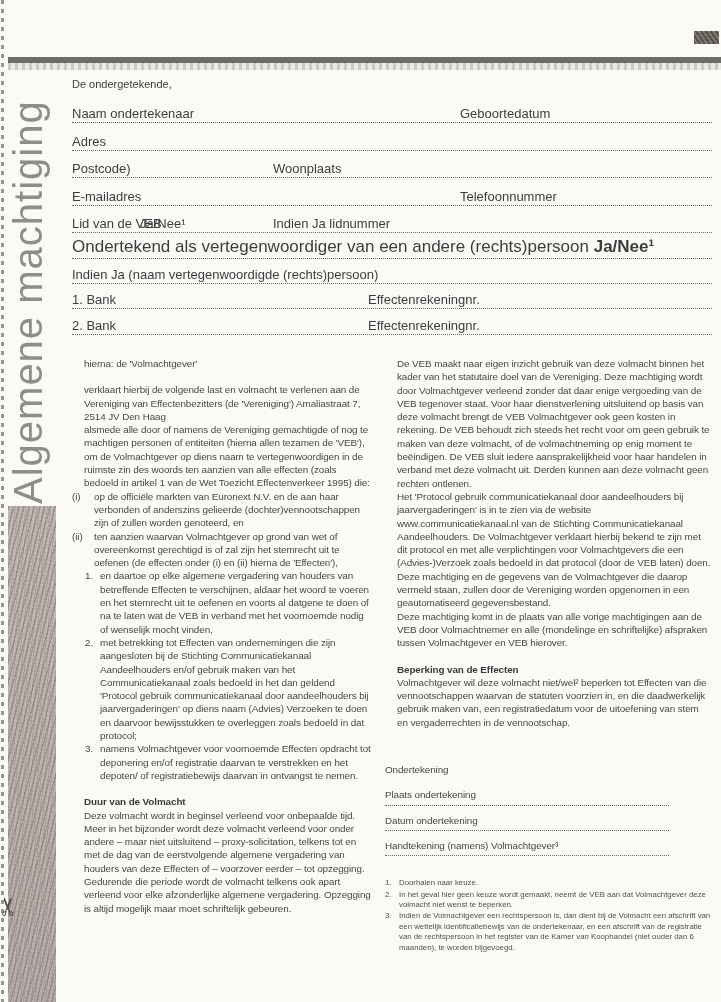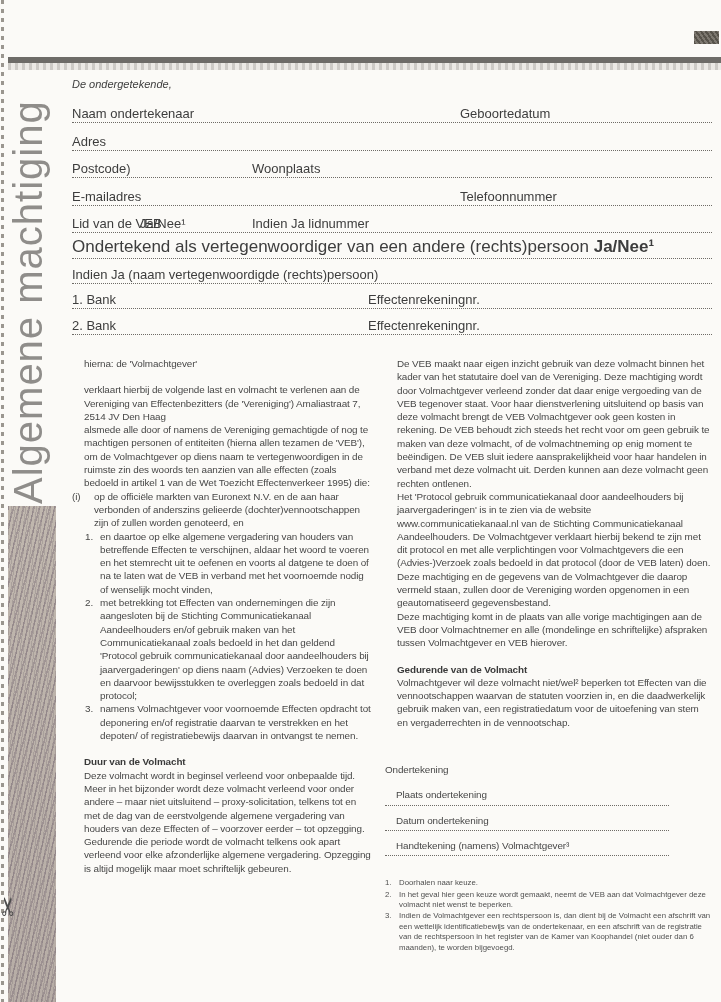--- a/index.html
+++ b/index.html
@@ -26,45 +26,45 @@
   .texture-strip{position:absolute;left:8px;top:506px;width:48px;height:496px;
     background:
       repeating-linear-gradient(105deg,rgba(122,108,118,.45) 0 1.5px,transparent 1.5px 5px),
       repeating-linear-gradient(98deg,rgba(95,85,95,.22) 0 1px,transparent 1px 3.5px),
       linear-gradient(#c0b7ae,#b7ada6);}
 
   .scissors{position:absolute;left:-2px;top:892px;font-size:25px;color:#4c4c4c;
     transform:rotate(-90deg);font-family:"DejaVu Sans",sans-serif;}
 
   
-  .intro{position:absolute;left:72px;top:78px;font-size:11px;color:#3d3d3d;font-style:italic;}
+  .intro{position:absolute;left:72px;top:78px;font-size:11px;color:#3d3d3d;}
   .frow{position:absolute;left:72px;width:640px;height:19px;border-bottom:1.5px dotted #6e6b66;}
   .frow .lbl{position:absolute;bottom:1px;font-size:13px;color:#3d3d3d;white-space:nowrap;}
-  .px0{left:0}.px68{left:68px}.px190{left:180px}.px296{left:296px}.px388{left:388px}
+  .px0{left:0}.px68{left:68px}.px190{left:201px}.px296{left:296px}.px388{left:388px}
   .frow .inline-wrap{position:absolute;left:0;bottom:1px;font-size:17px;color:#3d3d3d;white-space:nowrap;}
   .inline-wrap b{font-weight:bold;}
 
   
   .columns{position:absolute;left:72px;top:357px;width:640px;display:flex;gap:13px;
     font-size:9.9px;line-height:13.3px;color:#474747;letter-spacing:-0.1px;}
   .col-left{width:300px;}
   .col-right{width:327px;}
   .columns p{margin:0;padding-left:12px;}
   .gap{height:13px;}
   .bh{font-weight:bold;color:#3a3a3a;}
   .hang{position:relative;padding-left:22px;}
   .hang .mk{position:absolute;left:0;top:0;}
   .sub{position:relative;padding-left:28px;}
   .sub .mk{position:absolute;left:13px;top:0;}
 
   
   .sig{margin-top:34px;}
   .sig-heading{margin-bottom:12px;}
   .sig-field{margin-bottom:8px;}
-  .sig-field .sl{display:block;margin-left:11px;}
+  .sig-field .sl{display:block;}
   .sig-dots{width:284px;height:2px;border-bottom:1.5px dotted #6e6b66;margin-top:1px;}
 
   
   .footnotes{margin-top:22px;font-size:7.8px;line-height:10.4px;color:#4f4f4f;letter-spacing:0;}
   .fn{position:relative;padding-left:14px;margin-bottom:1px;}
   .fn .num{position:absolute;left:0;top:0;}
 </style>
 </head>
 <body>
 
@@ -120,20 +120,24 @@
 
     <div class="col-left">
       <p>hierna: de 'Volmachtgever'</p>
       <div class="gap"></div>
       <p>verklaart hierbij de volgende last en volmacht te verlenen aan de Vereniging van Effectenbezitters (de 'Vereniging') Amaliastraat 7, 2514 JV Den Haag</p>
       <p>alsmede alle door of namens de Vereniging gemachtigde of nog te machtigen personen of entiteiten (hierna allen tezamen de 'VEB'), om de Volmachtgever op diens naam te vertegenwoordigen in de ruimste zin des woords ten aanzien van alle effecten (zoals bedoeld in artikel 1 van de Wet Toezicht Effectenverkeer 1995) die:</p>
       <div class="hang">
         <span class="mk">(i)</span>
         <span>op de officiële markten van Euronext N.V. en de aan haar verbonden of anderszins gelieerde (dochter)vennootschappen zijn of zullen worden genoteerd, en</span>
       </div>
+      <div class="hang">
+        <span class="mk">(ii)</span>
+        <span>ten aanzien waarvan Volmachtgever op grond van wet of overeenkomst gerechtigd is of zal zijn het stemrecht uit te oefenen (de effecten onder (i) en (ii) hierna de 'Effecten'),</span>
+      </div>
       <div class="sub">
         <span class="mk">1.</span>
         <span>en daartoe op elke algemene vergadering van houders van betreffende Effecten te verschijnen, aldaar het woord te voeren en het stemrecht uit te oefenen en voorts al datgene te doen of na te laten wat de VEB in verband met het voornoemde nodig of wenselijk mocht vinden,</span>
       </div>
       <div class="sub">
         <span class="mk">2.</span>
         <span>met betrekking tot Effecten van ondernemingen die zijn aangesloten bij de Stichting Communicatiekanaal Aandeelhouders en/of gebruik maken van het Communicatiekanaal zoals bedoeld in het dan geldend 'Protocol gebruik communicatiekanaal door aandeelhouders bij jaarvergaderingen' op diens naam (Advies) Verzoeken te doen en daarvoor bewijsstukken te overleggen zoals bedoeld in dat protocol;</span>
       </div>
       <div class="sub">
         <span class="mk">3.</span>
@@ -142,21 +146,21 @@
       <div class="gap"></div>
       <p class="bh">Duur van de Volmacht</p>
       <p>Deze volmacht wordt in beginsel verleend voor onbepaalde tijd. Meer in het bijzonder wordt deze volmacht verleend voor onder andere – maar niet uitsluitend – proxy-solicitation, telkens tot en met de dag van de eerstvolgende algemene vergadering van houders van deze Effecten of – voorzover eerder – tot opzegging. Gedurende die periode wordt de volmacht telkens ook apart verleend voor elke afzonderlijke algemene vergadering. Opzegging is altijd mogelijk maar moet schriftelijk gebeuren.</p>
     </div>
 
     <div class="col-right">
       <p>De VEB maakt naar eigen inzicht gebruik van deze volmacht binnen het kader van het statutaire doel van de Vereniging. Deze machtiging wordt door Volmachtgever verleend zonder dat daar enige vergoeding van de VEB tegenover staat. Voor haar dienstverlening uitsluitend op basis van deze volmacht brengt de VEB Volmachtgever ook geen kosten in rekening. De VEB behoudt zich steeds het recht voor om geen gebruik te maken van deze volmacht, of de volmachtneming op enig moment te beëindigen. De VEB sluit iedere aansprakelijkheid voor haar handelen in verband met deze volmacht uit. Derden kunnen aan deze volmacht geen rechten ontlenen.</p>
       <p>Het 'Protocol gebruik communicatiekanaal door aandeelhouders bij jaarvergaderingen' is in te zien via de website www.communicatiekanaal.nl van de Stichting Communicatiekanaal Aandeelhouders. De Volmachtgever verklaart hierbij bekend te zijn met dit protocol en met alle verplichtingen voor Volmachtgevers die een (Advies-)Verzoek zoals bedoeld in dat protocol (door de VEB laten) doen. Deze machtiging en de gegevens van de Volmachtgever die daarop vermeld staan, zullen door de Vereniging worden opgenomen in een geautomatiseerd gegevensbestand.</p>
       <p>Deze machtiging komt in de plaats van alle vorige machtigingen aan de VEB door Volmachtnemer en alle (mondelinge en schriftelijke) afspraken tussen Volmachtgever en VEB hierover.</p>
       <div class="gap"></div>
-      <p class="bh">Gedurende van de Volmacht</p>
+      <p class="bh">Beperking van de Effecten</p>
       <p>Volmachtgever wil deze volmacht niet/wel² beperken tot Effecten van die vennootschappen waarvan de statuten voorzien in, en die daadwerkelijk gebruik maken van, een registratiedatum voor de uitoefening van stem en vergaderrechten in de vennootschap.</p>
 
       <div class="sig">
         <div class="sig-heading">Ondertekening</div>
         <div class="sig-field">
           <span class="sl">Plaats ondertekening</span>
           <div class="sig-dots"></div>
         </div>
         <div class="sig-field">
           <span class="sl">Datum ondertekening</span>

